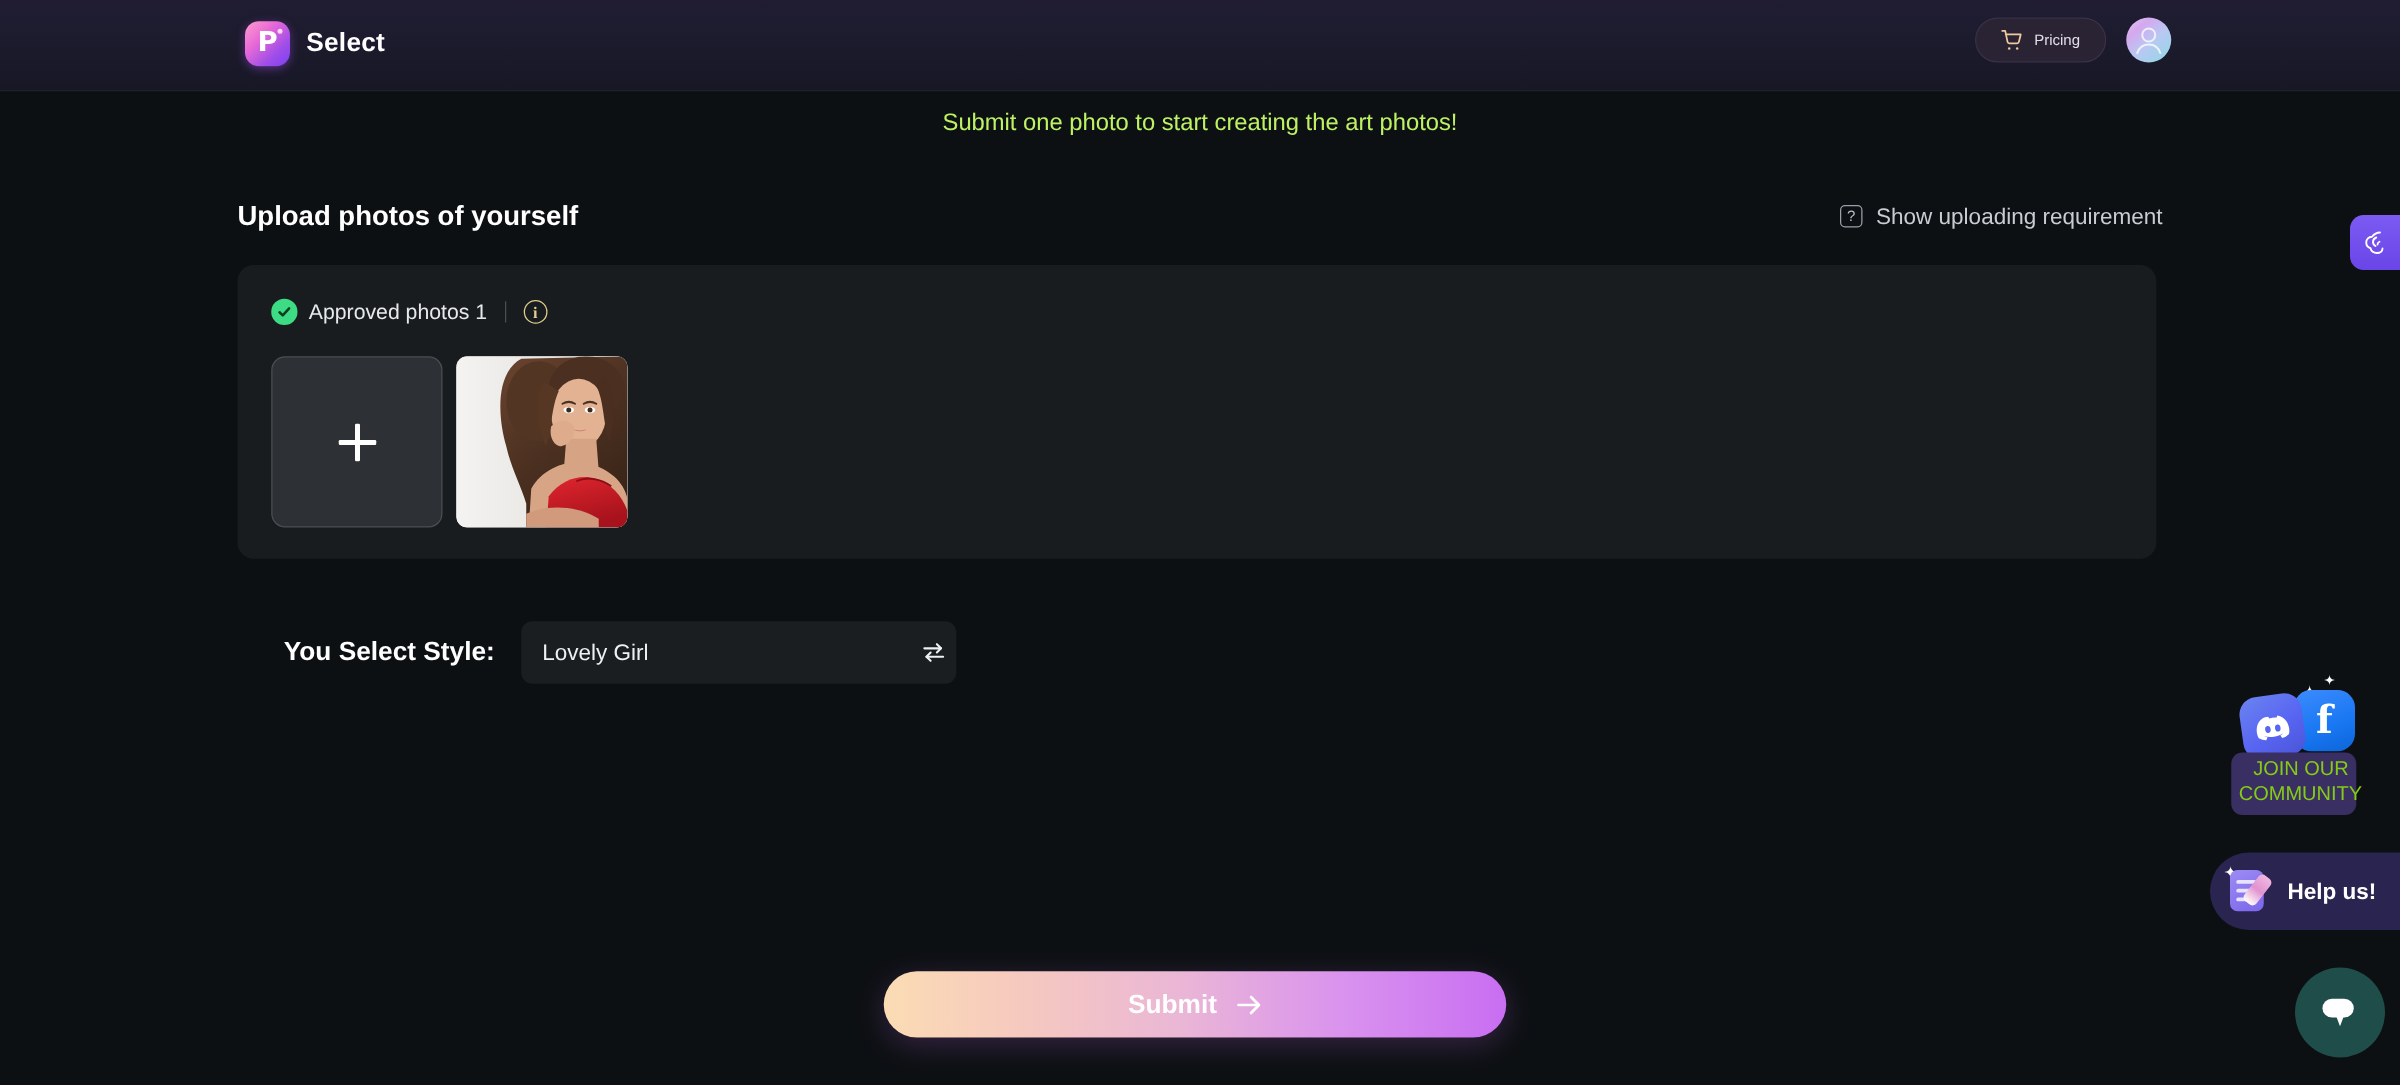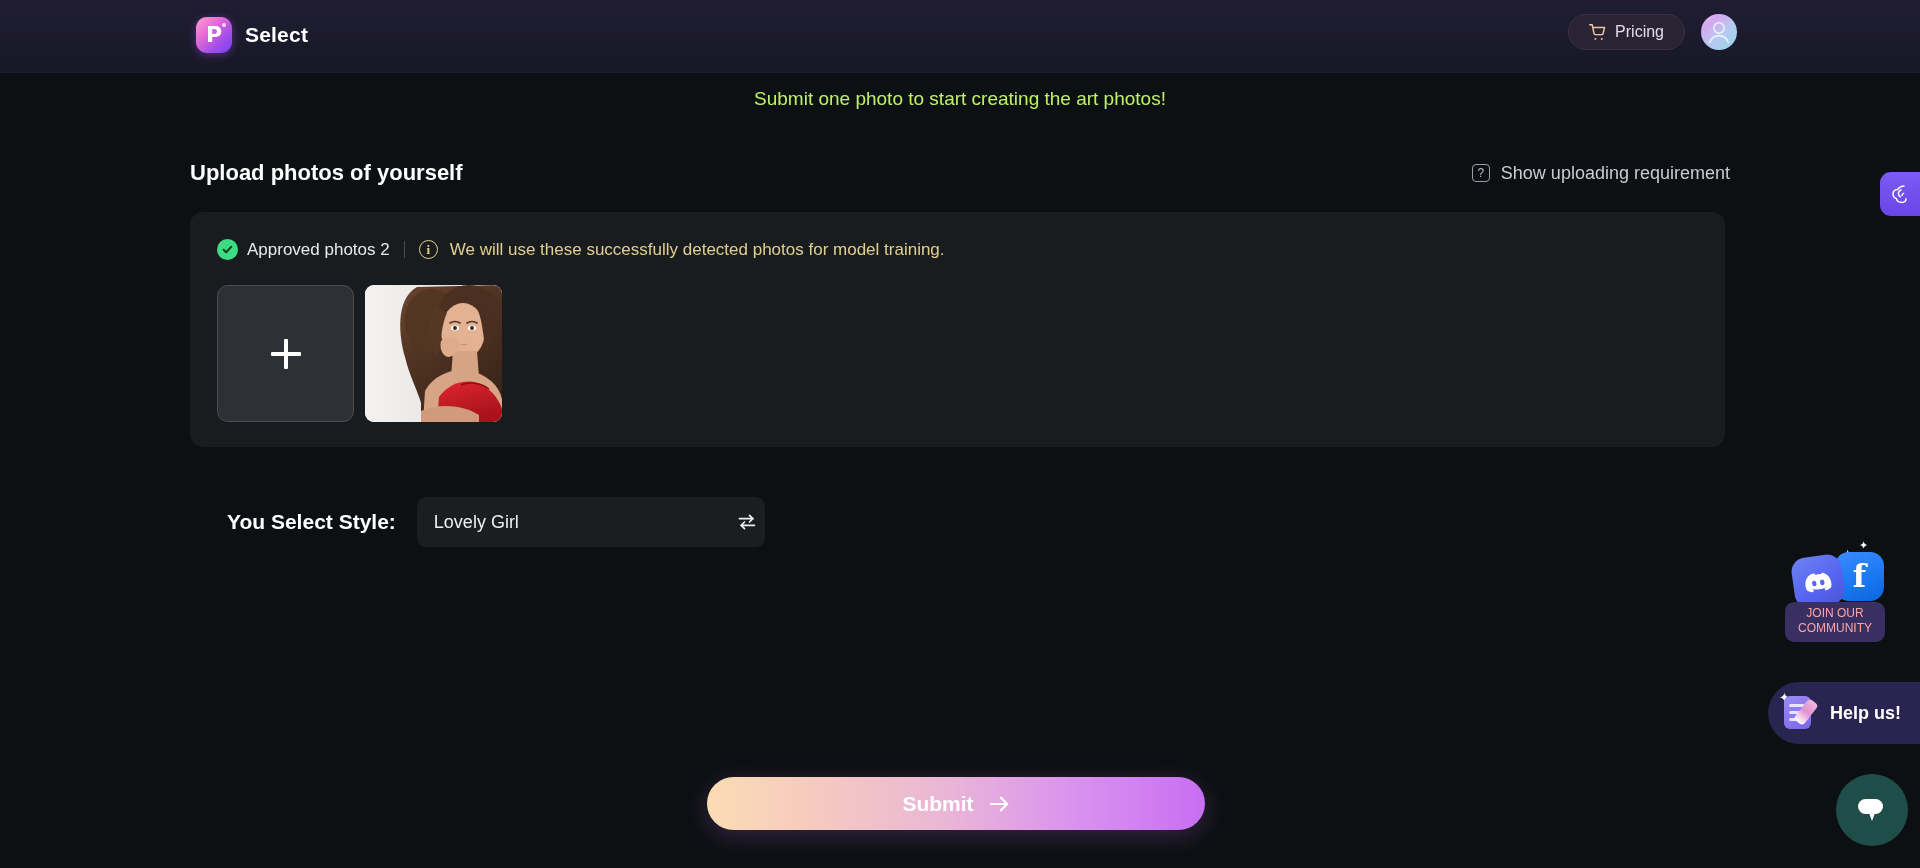--- a/index.html
+++ b/index.html
@@ -32,21 +32,21 @@
     position:absolute; right:6px; top:6px; width:4px;height:4px;border-radius:50%;
     background:#ffd6f5;
   }
   .brand-name{ color:#ffffff; font-size:21px; font-weight:bold; letter-spacing:.2px;}
 
   .hdr-right{ position:absolute; right:183px; top:14px; display:flex; align-items:center; gap:16px; }
   .pricing-btn{
     display:flex;align-items:center;gap:9px;
     height:36px; padding:0 20px; border-radius:18px;
     background:#2a2333; border:1px solid #3a3147;
-    color:#e4dcee; font-size:16px; cursor:pointer;
+    color:#e4dcee; font-size:12px; cursor:pointer;
   }
   .cart-ic{ width:17px;height:17px; display:block; }
   .avatar{
     width:36px;height:36px;border-radius:50%;
     background:linear-gradient(140deg,#e9c8f5 0%,#d4a8ee 25%,#b9c8f2 55%,#8fd9e6 100%);
     position:relative; overflow:hidden; cursor:pointer;
   }
   .avatar svg{position:absolute;left:0;top:0;}
 
   
@@ -158,21 +158,21 @@
     display:flex;align-items:center;justify-content:center;
     color:#ffffff; font-size:31px; font-weight:bold; line-height:1;
     font-family:"DejaVu Serif", serif;
   }
   .spark{position:absolute;color:#ffffff;font-size:13px;line-height:1;}
   .spark.s1{left:52px;top:-2px;font-size:16px;}
   .spark.s2{left:70px;top:-10px;font-size:11px;}
   .comm-label{
     position:absolute; left:0px; top:72px; width:100px; padding:4px 6px 6px;
     background:#3a2f63; border-radius:9px;
-    color:#fca5a5; font-size:12px; line-height:1.25; text-align:center;
+    color:#84cc16; font-size:16px; line-height:1.25; text-align:right;
   }
 
   .helpus{
     position:absolute; right:0px; top:682px; width:152px; height:62px;
     background:#2a2450; border-radius:31px 0 0 31px;
     display:flex; align-items:center; gap:8px; padding-left:14px; cursor:pointer;
   }
   .help-ic{ position:relative; width:40px;height:40px; flex:0 0 auto;}
   .help-doc{
     position:absolute; left:2px; top:3px; width:27px;height:33px;border-radius:6px;
@@ -239,24 +239,23 @@
     </div>
   </div>
 
   <div class="card">
     <div class="card-status">
       <span class="chk">
         <svg width="13" height="13" viewBox="0 0 13 13">
           <path d="M2.6 6.8 L5.2 9.3 L10.3 3.7" fill="none" stroke="#0e3d22" stroke-width="2" stroke-linecap="round" stroke-linejoin="round"></path>
         </svg>
       </span>
-      <span class="approved-txt">Approved photos 2</span>
+      <span class="approved-txt">Approved photos 1</span>
       <span class="divider-v"></span>
       <span class="info-ic">i</span>
-      <span class="warn-txt">We will use these successfully detected photos for model training.</span>
     </div>
 
     <div class="thumbs">
       <div class="add-box">
         <span class="plus"></span>
       </div>
       <div class="photo">
         <svg width="137" height="137" viewBox="0 0 137 137">
           <defs>
             <linearGradient id="bgw" x1="0" y1="0" x2="1" y2="0">

